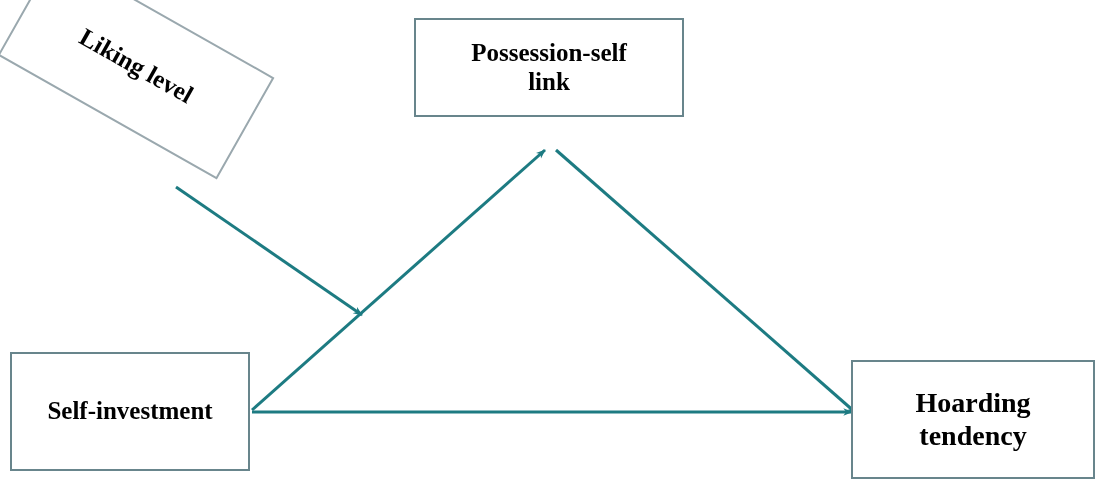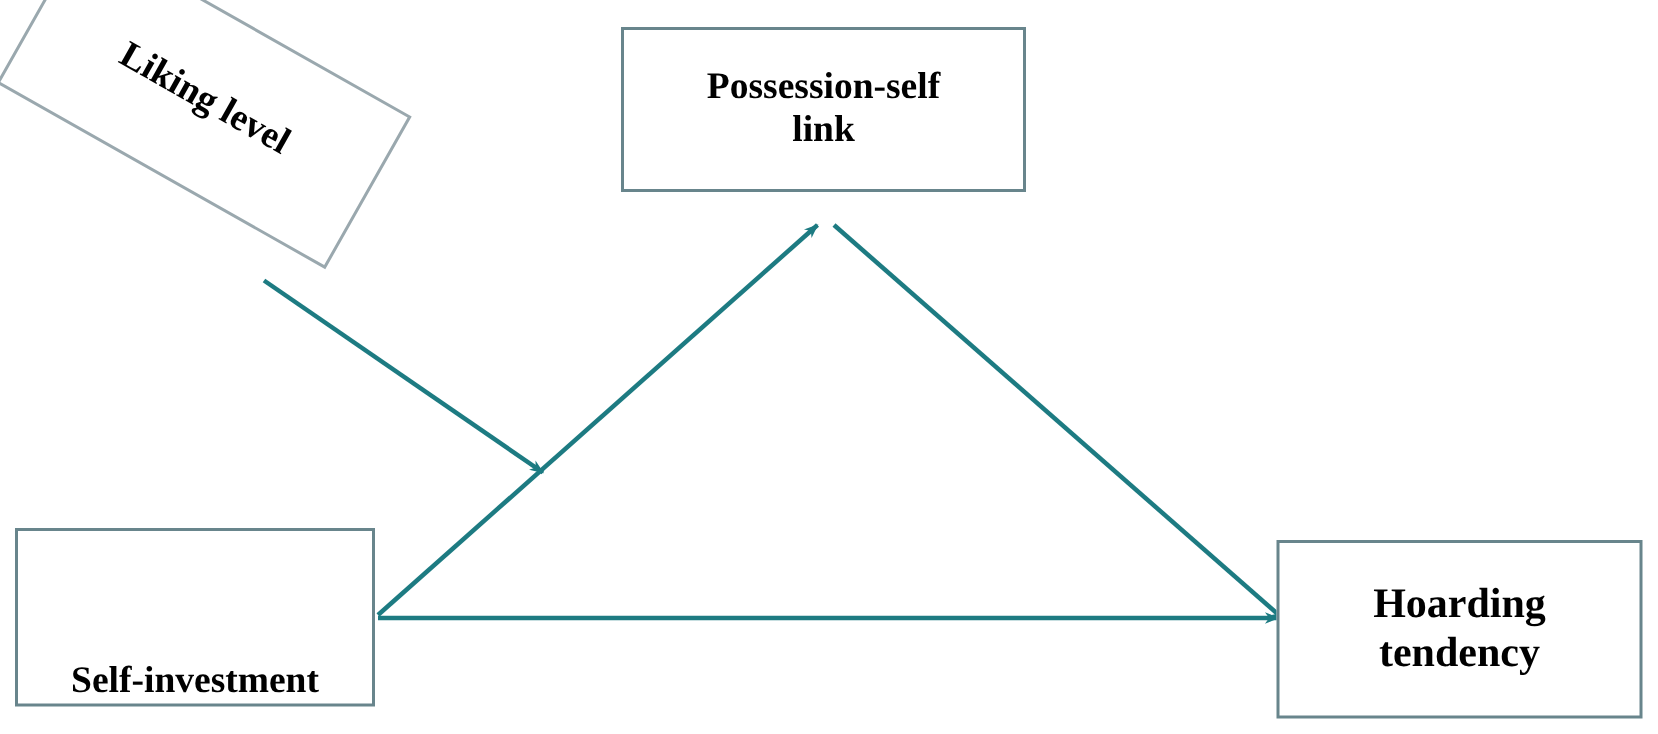--- a/index.html
+++ b/index.html
@@ -43,34 +43,33 @@
     transform: rotate(29.5deg);
     transform-origin: 50% 50%;
     font-size: 25px;
   }
 
   
   #node-possession {
     left: 414px;
     top: 18px;
     width: 270px;
-    height: 110px;
+    height: 99px;
     border: 2px solid #68858c;
     font-size: 25px;
   }
 
   
   #node-selfinvestment {
     left: 10px;
     top: 352px;
     width: 240px;
     height: 119px;
     border: 2px solid #68858c;
     font-size: 25px;
-    align-items: flex-end;
   }
 
   
   #node-hoarding {
     left: 851px;
     top: 360px;
     width: 244px;
     height: 119px;
     border: 2px solid #68858c;
     font-size: 28px;

